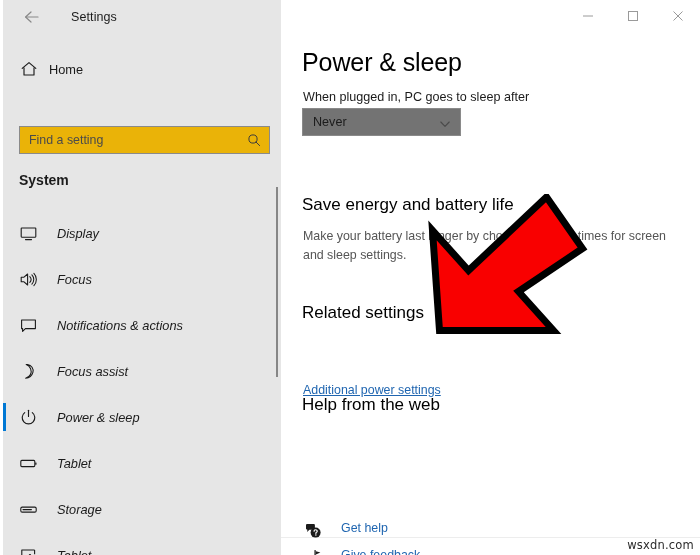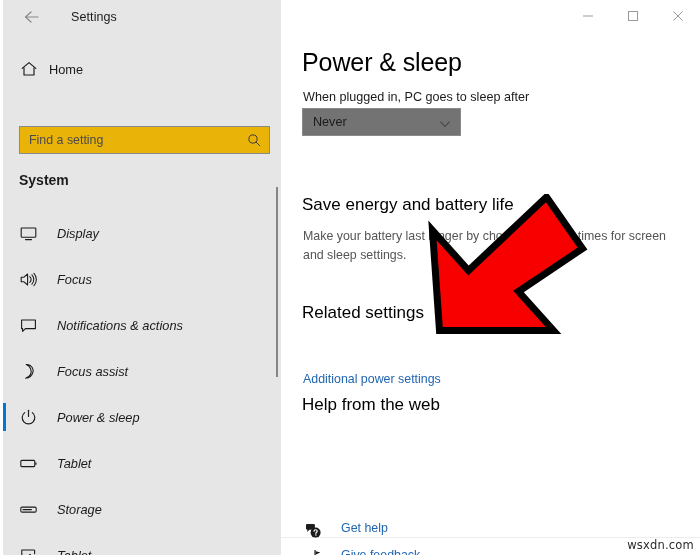--- a/index.html
+++ b/index.html
@@ -252,21 +252,21 @@
     color: #555555;
   }
 
   .link {
     position: absolute;
     font-size: 12.4px;
     color: #1f65b0;
     text-decoration: none;
     cursor: pointer;
   }
-  .link.l-additional { left: 22px; top: 338px; }
+  .link.l-additional { left: 22px; top: 349px; text-decoration: underline; }
   .link.l-changing   { left: 22px; top: 403px; }
 
   .footer-link {
     position: absolute;
     left: 22px;
     display: flex;
   }
   .footer-link.f-gethelp  { top: 487px; }
   .footer-link.f-feedback { top: 514px; }
   .footer-icon {

